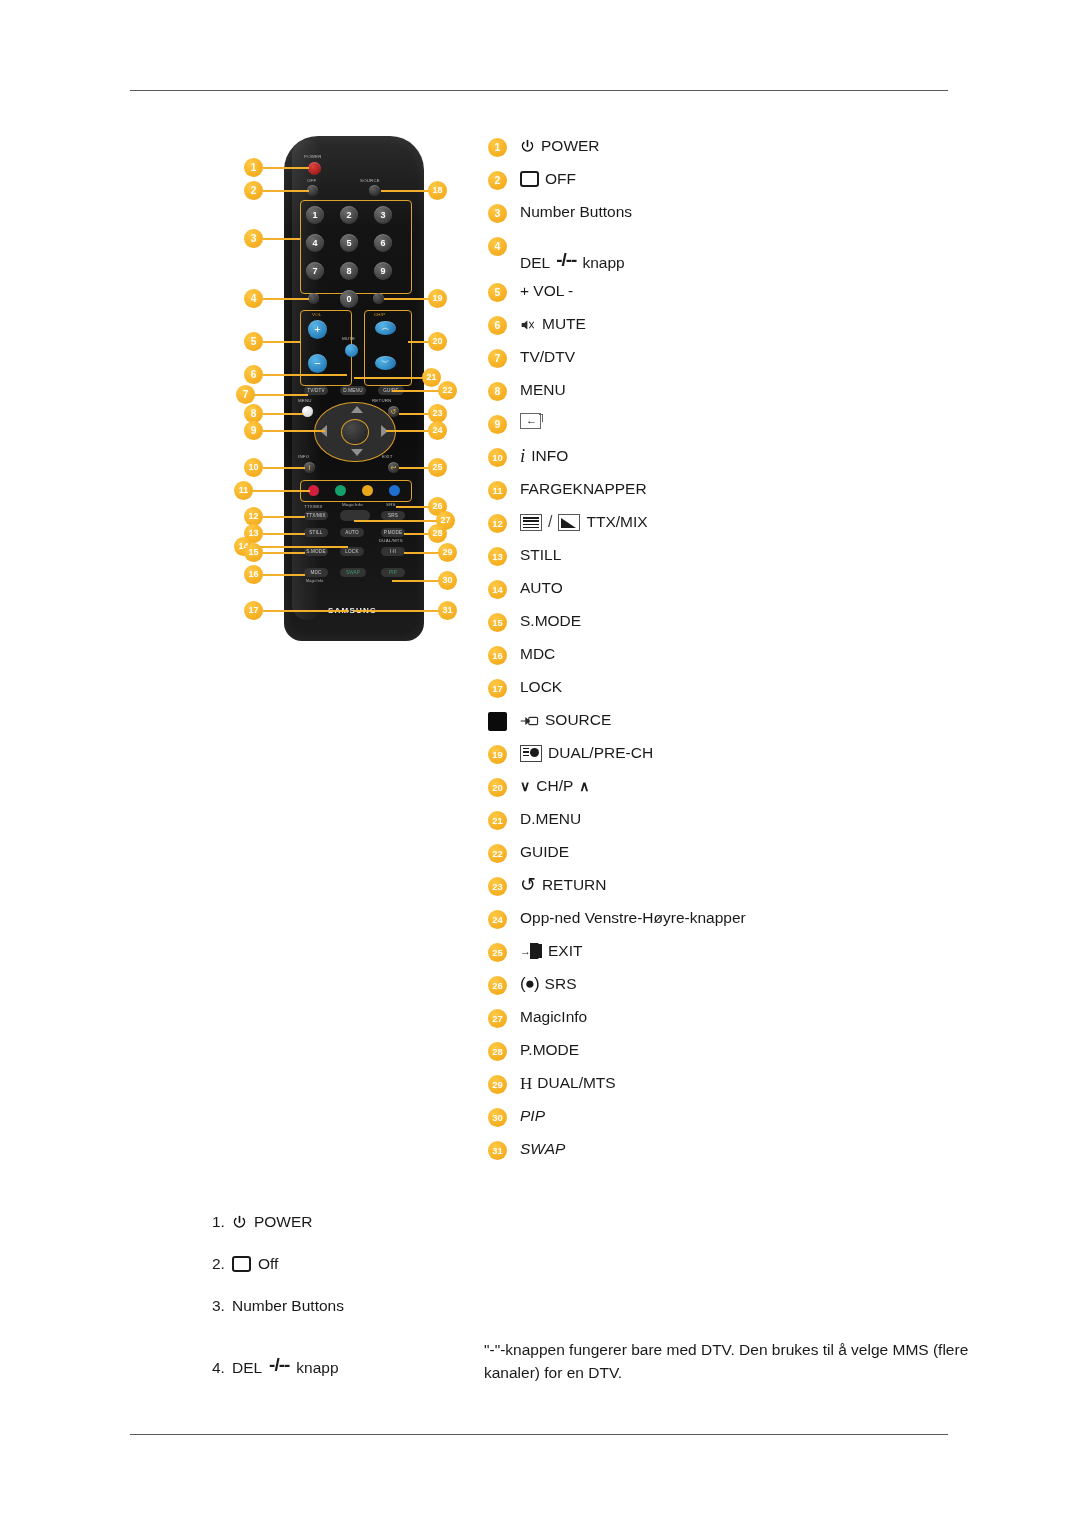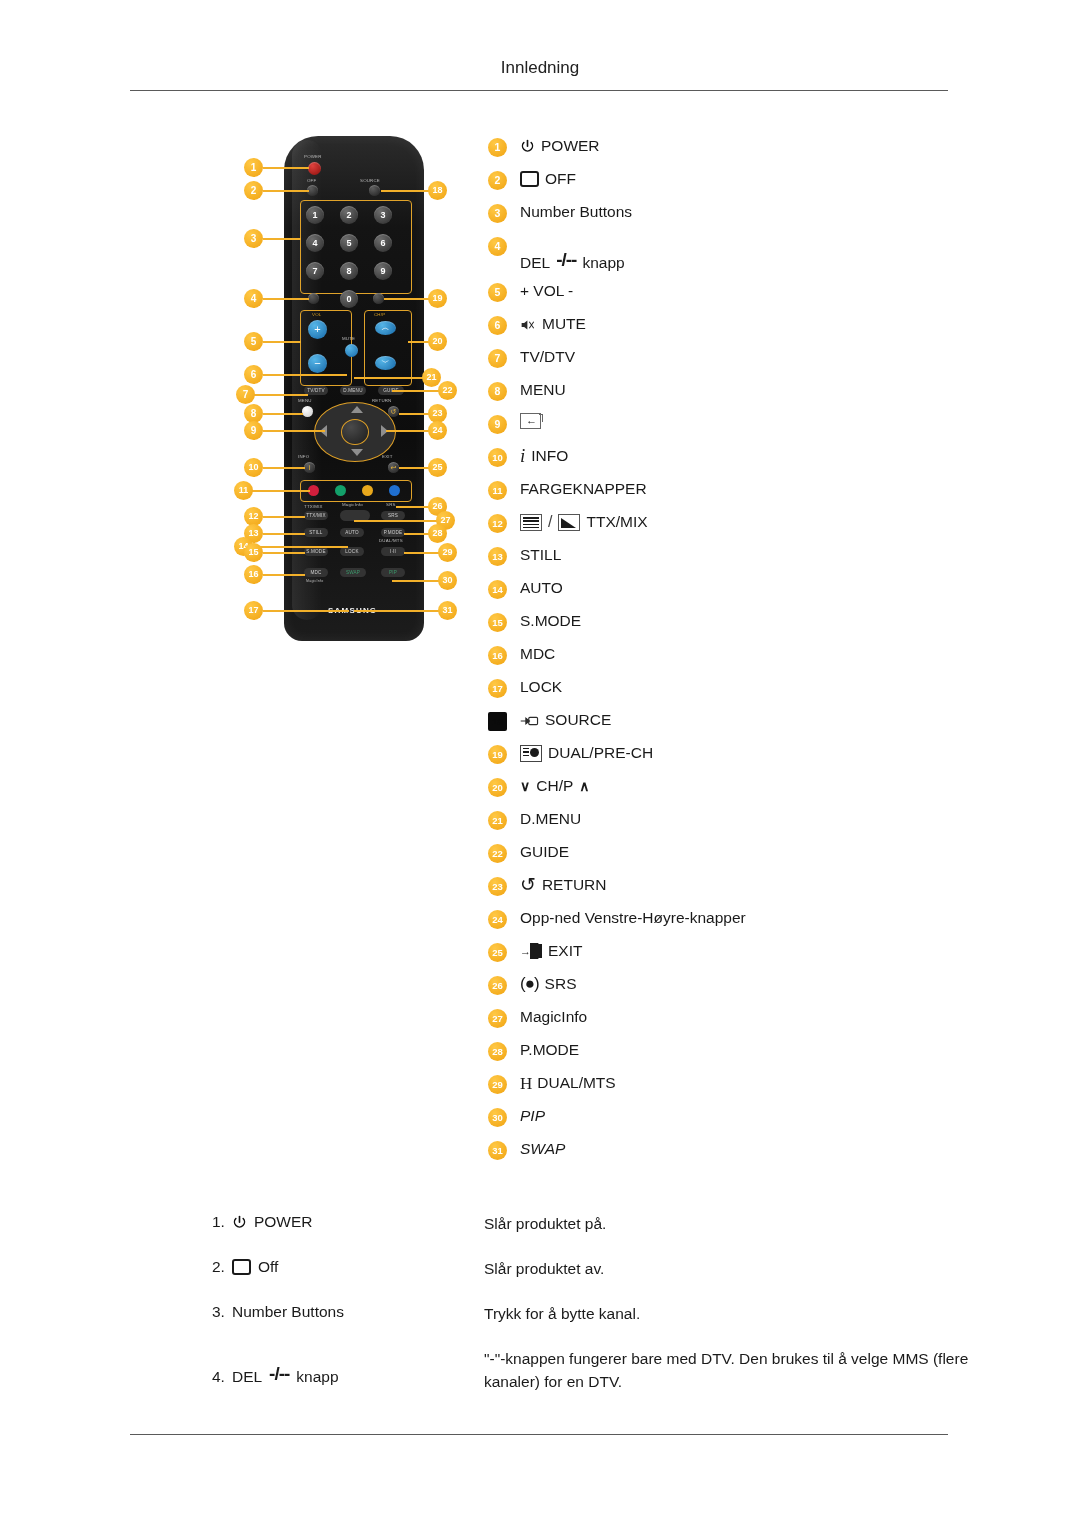--- a/index.html
+++ b/index.html
@@ -138,21 +138,20 @@
   .defterm{flex:0 0 272px;display:flex;align-items:center;gap:7px;
     font-size:15.5px;color:#1a1a1a;line-height:20px;white-space:nowrap;}
   .defdesc{flex:1;font-size:15.5px;color:#1a1a1a;line-height:23px;}
   .defrow.tall .defterm{margin-top:20px;}
 </style>
 </head>
 <body>
 
 <div class="page">
 
-  <div class="header">Innledning</div>
   <div class="rule-top"></div>
 
   <div class="remote-fig">
     <div class="remote-body"></div>
 
     <span class="lbl" style="left:68px;top:26px;">POWER</span>
     <span class="btn btn-power" style="left:72px;top:34px;"></span>
 
     <span class="lbl" style="left:71px;top:50px;">OFF</span>
     <span class="btn btn-small" style="left:71px;top:57px;"></span>
@@ -571,38 +570,35 @@
       <div class="defterm">
         <span>1.</span>
         <span class="ic ic-power">
           <svg viewBox="0 0 24 24" width="15" height="15">
               <path d="M12 2.5v9" stroke="#111" stroke-width="2.6" fill="none" stroke-linecap="round"></path>
               <path d="M6.2 5.6a8 8 0 1 0 11.6 0" stroke="#111" stroke-width="2.4" fill="none" stroke-linecap="round"></path>
             </svg>
         </span>
         <span>POWER</span>
       </div>
-      <div class="defdesc">Slår produktet på.</div>
     </div>
 
     <div class="defrow">
       <div class="defterm">
         <span>2.</span>
         <span class="ic ic-off"></span>
         <span>Off</span>
       </div>
-      <div class="defdesc">Slår produktet av.</div>
     </div>
 
     <div class="defrow">
       <div class="defterm">
         <span>3.</span>
         <span>Number Buttons</span>
       </div>
-      <div class="defdesc">Trykk for å bytte kanal.</div>
     </div>
 
     <div class="defrow tall">
       <div class="defterm">
         <span>4.</span>
         <span>DEL</span>
         <span class="ic-del">-/--</span>
         <span>knapp</span>
       </div>
       <div class="defdesc">"-"-knappen fungerer bare med DTV. Den brukes til å velge MMS (flere kanaler) for en DTV.</div>

